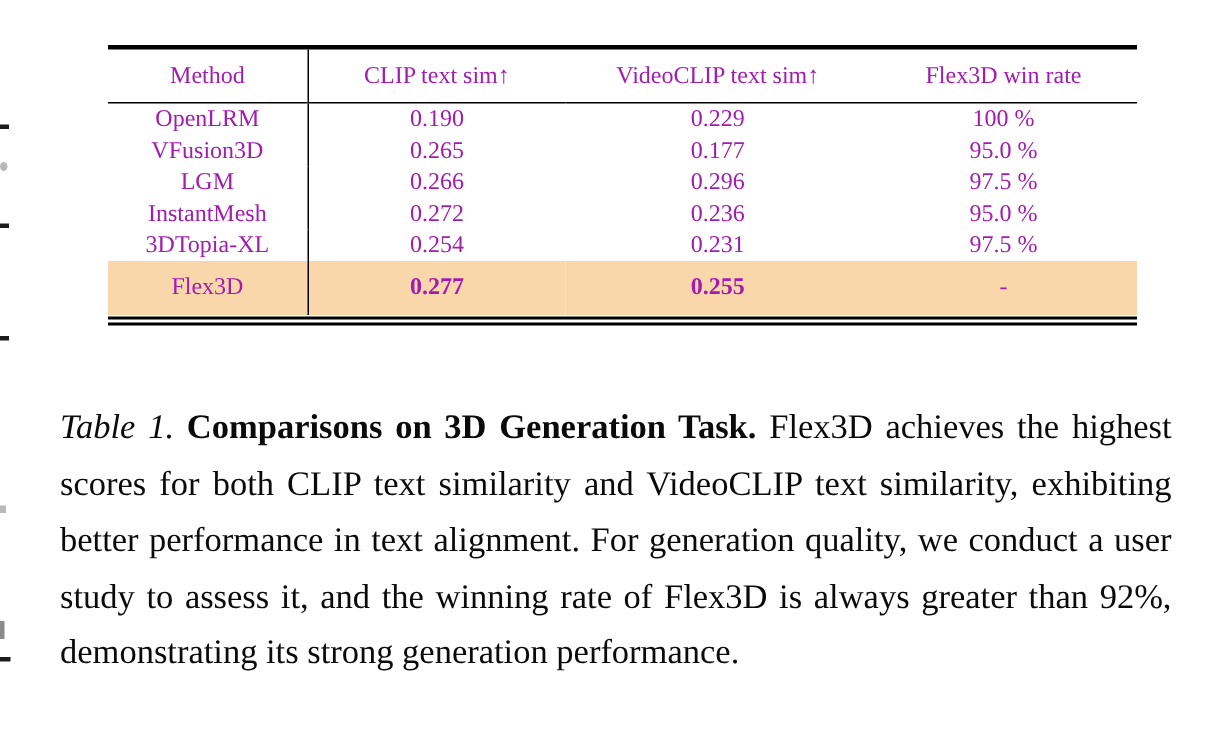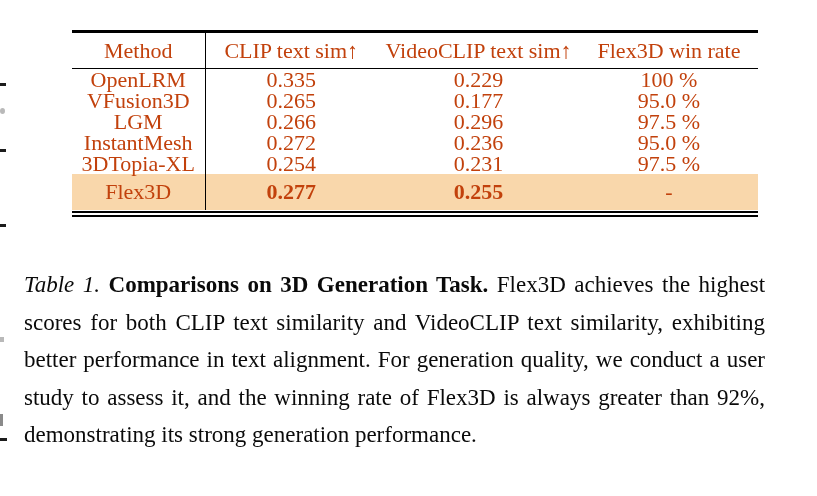--- a/index.html
+++ b/index.html
@@ -29,22 +29,22 @@
     width: 686px;
   }
   .top-rule {
     height: 0;
     border-top: 3px solid #000;
   }
   table.results {
     border-collapse: collapse;
     table-layout: fixed;
     width: 100%;
-    font-size: 22px;
-    color: #c2410c;
+    font-size: 16px;
+    color: #a21caf;
   }
   table.results td {
     padding: 0;
     text-align: center;
     white-space: nowrap;
     overflow: visible;
   }
   thead tr { height: 35px; }
   thead { border-bottom: 1.5px solid #000; }
   tbody tr { height: 21px; }
@@ -58,21 +58,21 @@
   .double-rule {
     margin-top: 1px;
     height: 2px;
     border-top: 2.5px solid #000;
     border-bottom: 2.5px solid #000;
   }
 
   
   .caption {
     position: absolute;
-    left: 24px;
+    left: 40px;
     top: 266px;
     width: 741px;
     font-size: 23px;
     line-height: 37.5px;
     text-align: justify;
     color: #0a0a0a;
   }
   .caption .label { font-style: italic; }
   .caption .title { font-weight: bold; }
 
@@ -110,21 +110,21 @@
         <tr>
           <td class="method-col">Method</td>
           <td>CLIP text sim↑</td>
           <td>VideoCLIP text sim↑</td>
           <td>Flex3D win rate</td>
         </tr>
       </thead>
       <tbody>
         <tr>
           <td class="method-col">OpenLRM</td>
-          <td>0.335</td>
+          <td>0.190</td>
           <td>0.229</td>
           <td>100 %</td>
         </tr>
         <tr>
           <td class="method-col">VFusion3D</td>
           <td>0.265</td>
           <td>0.177</td>
           <td>95.0 %</td>
         </tr>
         <tr>

